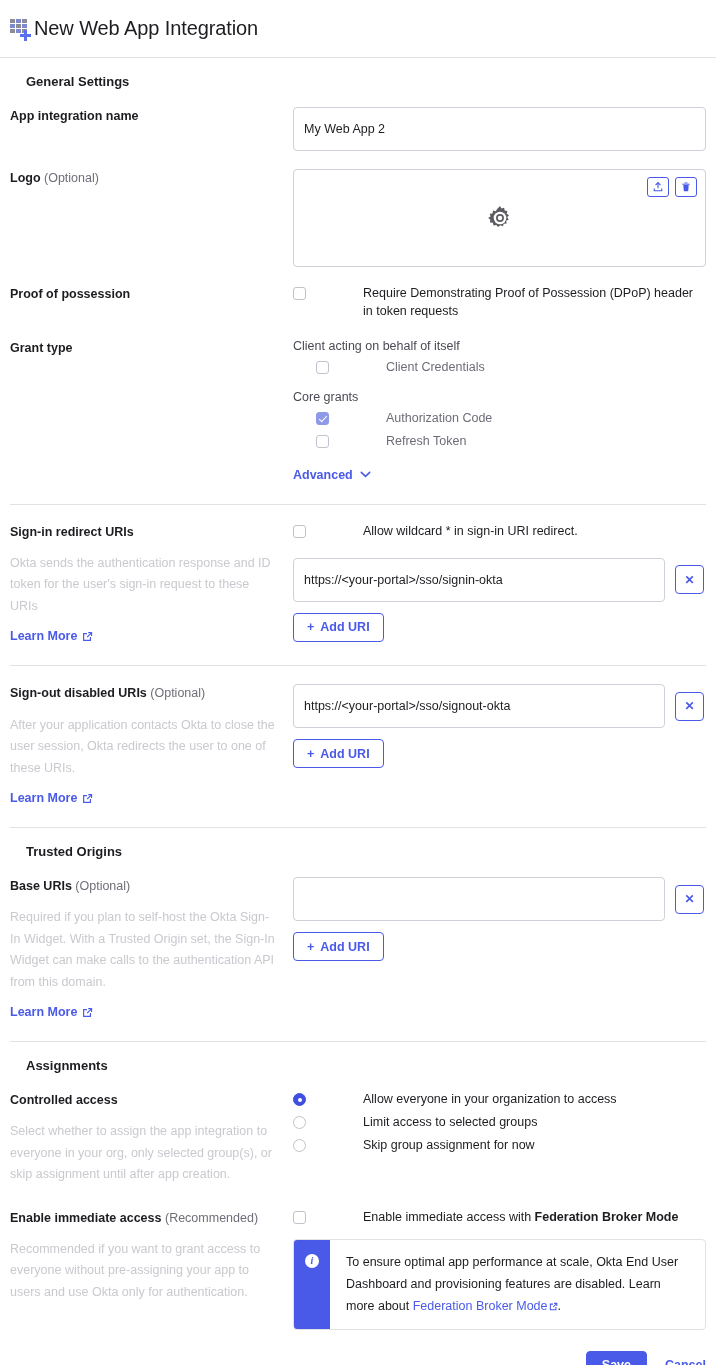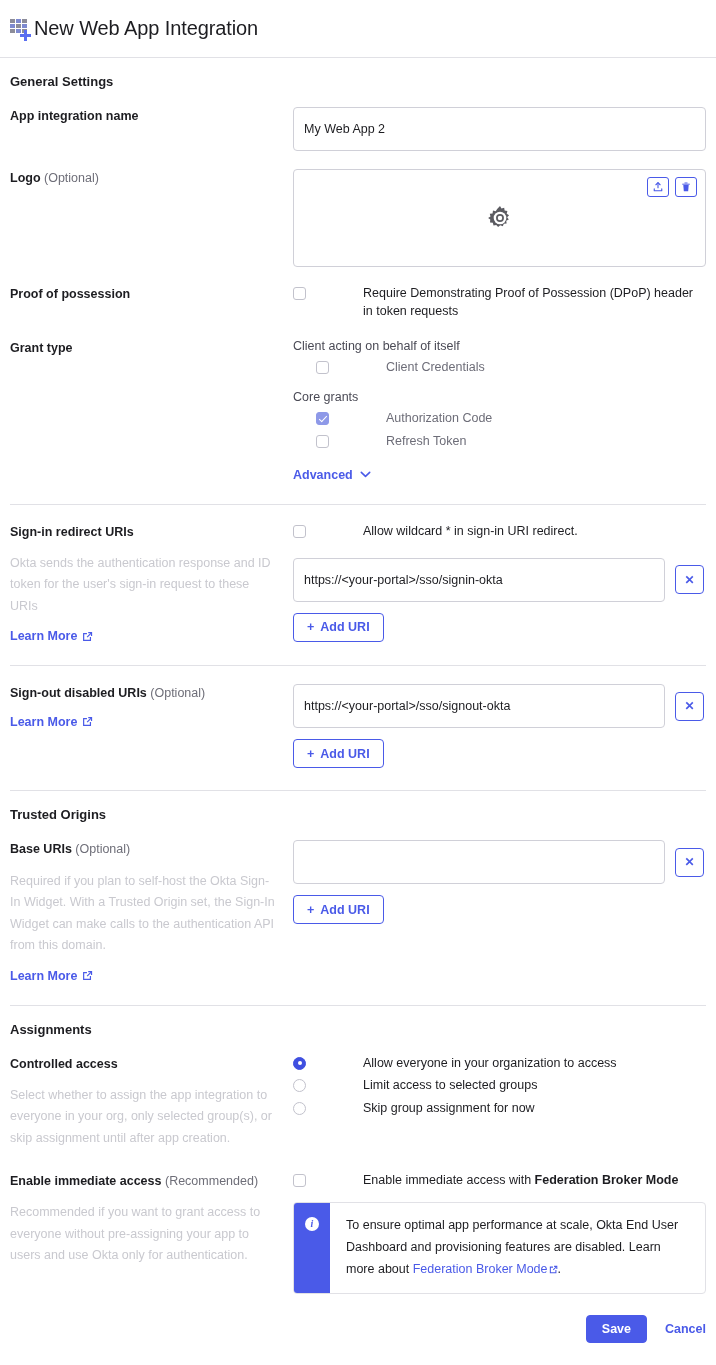--- a/index.html
+++ b/index.html
@@ -54,21 +54,21 @@
     color: #1d1d21;
     letter-spacing: -0.1px;
   }
 
   
   .content { padding: 0 10px; }
   .section-title {
     font-size: 13px;
     font-weight: bold;
     color: #1d1d21;
-    margin: 16px 0 0 0;
+    margin: 16px 0 0 16px;
   }
   .divider {
     border: 0;
     border-top: 1px solid #e1e1e6;
     margin: 22px 0 0 0;
   }
   .row {
     display: flex;
     align-items: flex-start;
     margin-top: 18px;
@@ -468,20 +468,21 @@
   </div>
 
   <hr class="divider">
 
   <div class="row">
     <div class="label-col">
       <div class="f-label">
         <span>Sign-out disabled URIs</span>
         <span class="opt">(Optional)</span>
       </div>
+      <div class="f-help">After your application contacts Okta to close the user session, Okta redirects the user to one of these URIs.</div>
       <a class="learn-more">
         <span>Learn More</span>
         <svg class="ext-ico" viewBox="0 0 12 12" fill="none" stroke="#4a5ae8" stroke-width="1.3">
           <path d="M9.2 6.6V10.2H1.8V2.8H5.4"></path>
           <path d="M6.8 1.8h3.6v3.6"></path>
           <path d="M10.2 2 L5.6 6.6"></path>
         </svg>
       </a>
     </div>
     <div class="field-col">

